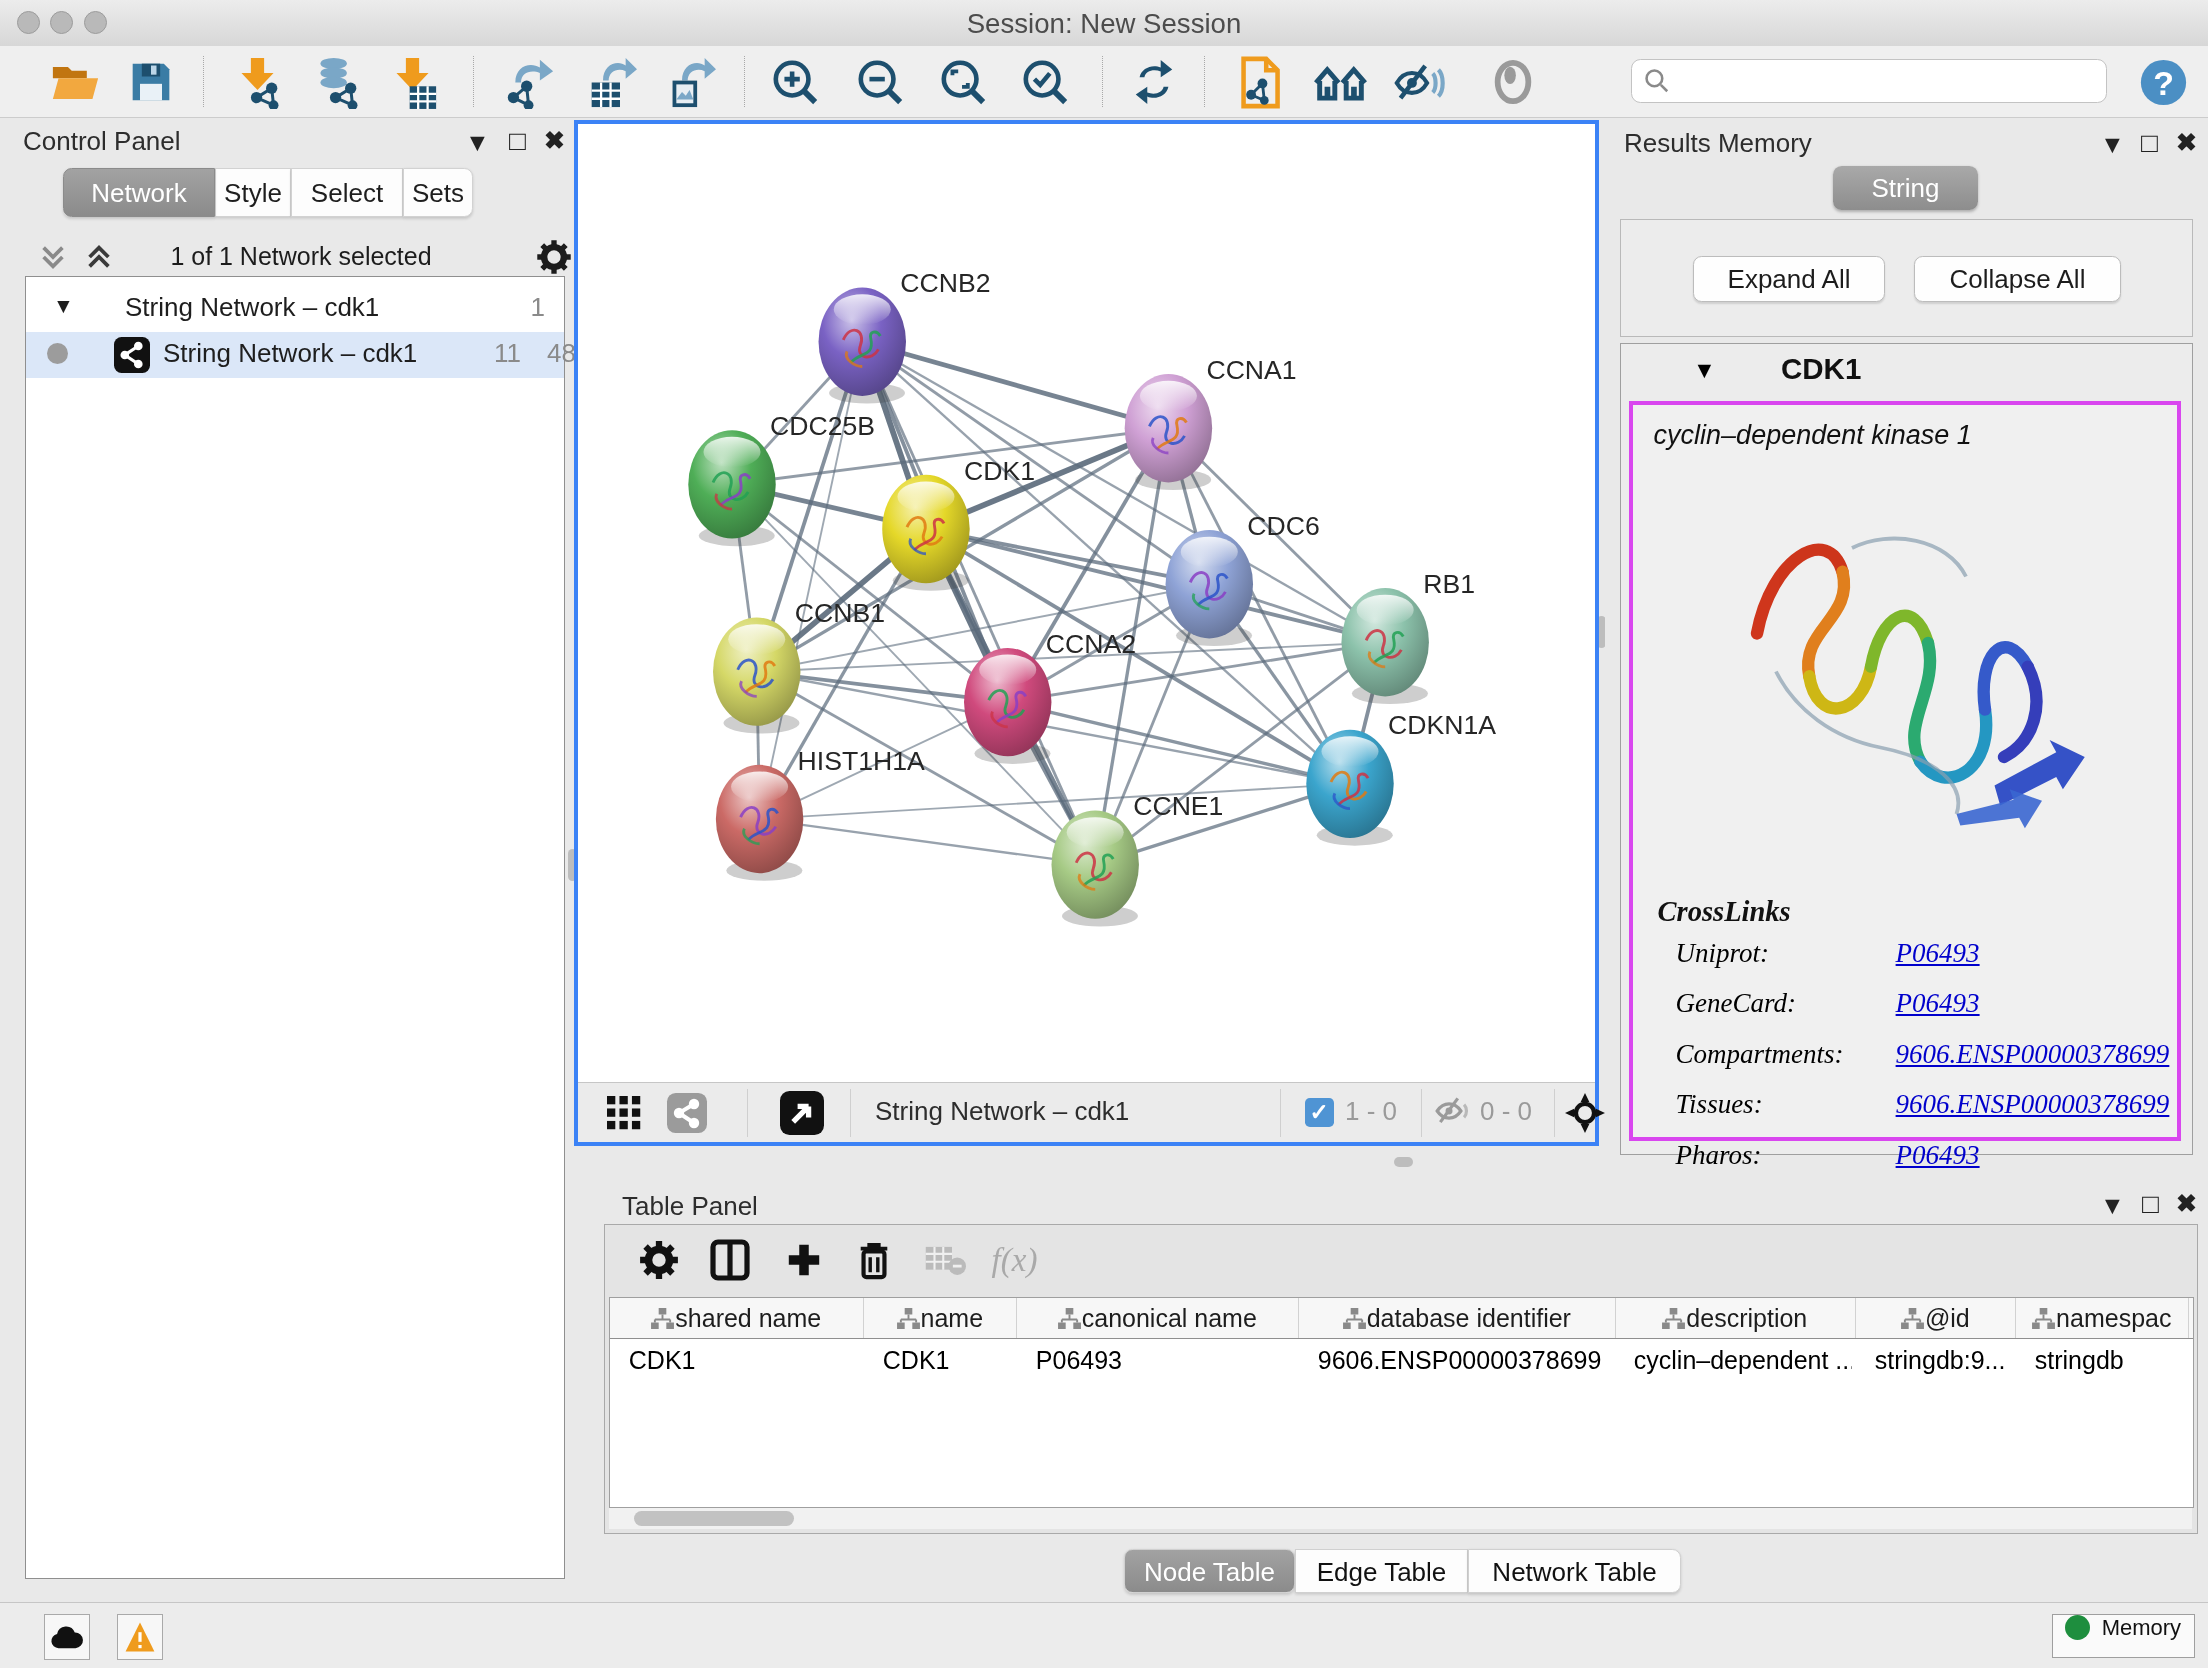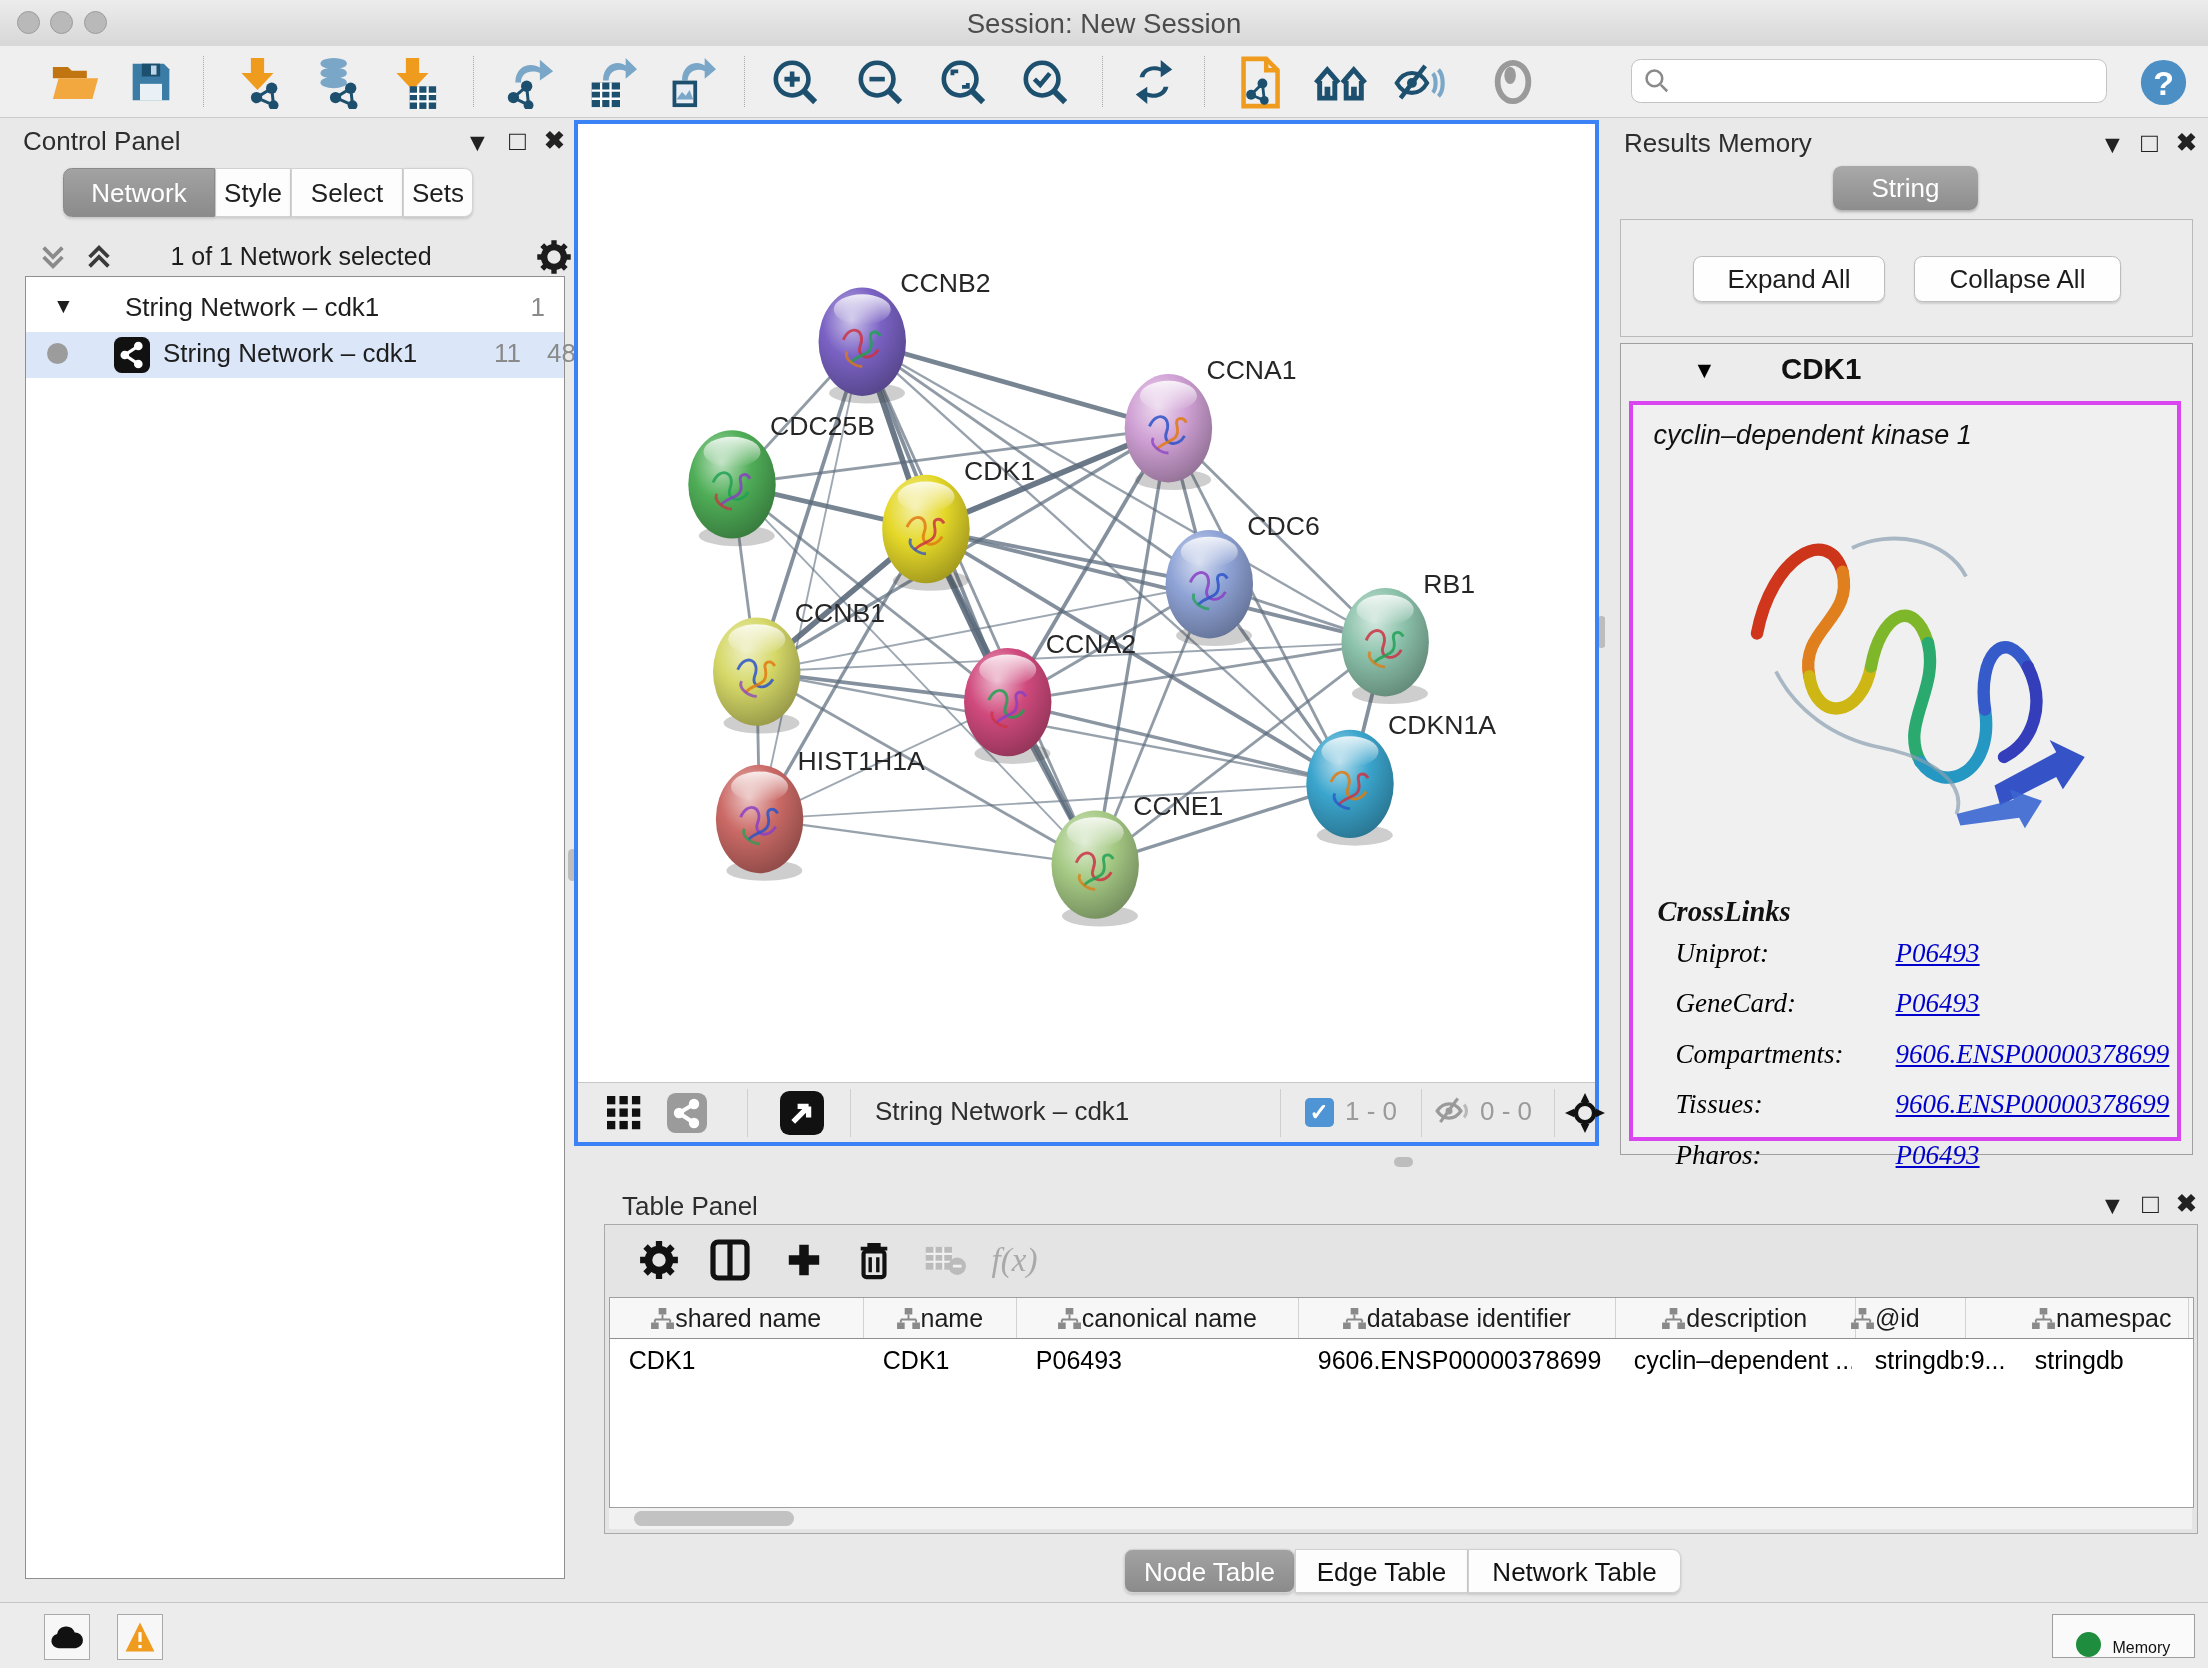--- a/index.html
+++ b/index.html
@@ -75,21 +75,21 @@
   .hthumb{position:absolute;left:25px;top:2.9px;width:160px;height:15px;background:#c2c2c2;border-radius:7.6px;}
   .btabs .tab{position:absolute;top:0;height:44px;line-height:44px;text-align:center;font-size:26px;background:#fdfdfd;color:#111;
     border:1px solid #d0d0d0;box-sizing:border-box;box-shadow:0 1.9px 2.9px rgba(0,0,0,.15);}
   .btabs .tab.active{background:linear-gradient(#a2a2a2,#8b8b8b);color:#fff;border-radius:8.6px;}
   .btabs .tab.last{border-radius:0 8.6px 8.6px 0;}
   
   .statusbar{position:absolute;left:0;top:1602px;width:100%;height:67px;background:#ececec;border-top:1px solid #c6c6c6;}
   .sbtn{position:absolute;top:11.4px;width:46px;height:46px;background:#f7f7f7;border:1.9px solid #a9a9a9;
     display:flex;align-items:center;justify-content:center;box-sizing:border-box;}
   .membtn{position:absolute;right:13.3px;top:11.4px;width:143px;height:44px;background:#fafafa;border:1.9px solid #9f9f9f;
-    display:flex;align-items:flex-end;justify-content:center;gap:11.4px;font-size:16px;color:#111;box-sizing:border-box;}
+    display:flex;align-items:flex-start;justify-content:center;gap:11.4px;font-size:22px;color:#111;box-sizing:border-box;}
   .memdot{width:25px;height:25px;border-radius:50%;background:#1e8e3e;}
   .winctl{position:absolute;font-size:25px;color:#222;}
 </style>
 </head>
 <body>
 
 <div class="window">
 
   <div class="titlebar">
     <div class="traffic" style="left:17px"></div>
@@ -761,21 +761,21 @@
             </div>
             <div class="dcol" style="left: 1005px; width: 241px;">
               <svg width="23" height="21" viewBox="0 0 12 11">
                 <rect x="4" y="0" width="4" height="3.4" fill="#8a8a8a"></rect>
                 <path d="M6 3.4 V6 M2 6 H10 M2 6 V7.6 M10 6 V7.6" stroke="#8a8a8a" stroke-width="1" fill="none"></path>
                 <rect x="0" y="7.6" width="4" height="3.4" fill="#8a8a8a"></rect>
                 <rect x="8" y="7.6" width="4" height="3.4" fill="#8a8a8a"></rect>
               </svg>
               <span>description</span>
             </div>
-            <div class="dcol" style="left: 1196px; width: 160px;">
+            <div class="dcol" style="left: 1246px; width: 160px;">
               <svg width="23" height="21" viewBox="0 0 12 11">
                 <rect x="4" y="0" width="4" height="3.4" fill="#8a8a8a"></rect>
                 <path d="M6 3.4 V6 M2 6 H10 M2 6 V7.6 M10 6 V7.6" stroke="#8a8a8a" stroke-width="1" fill="none"></path>
                 <rect x="0" y="7.6" width="4" height="3.4" fill="#8a8a8a"></rect>
                 <rect x="8" y="7.6" width="4" height="3.4" fill="#8a8a8a"></rect>
               </svg>
               <span>@id</span>
             </div>
             <div class="dcol" style="left: 1406px; width: 173px;">
               <svg width="23" height="21" viewBox="0 0 12 11">

